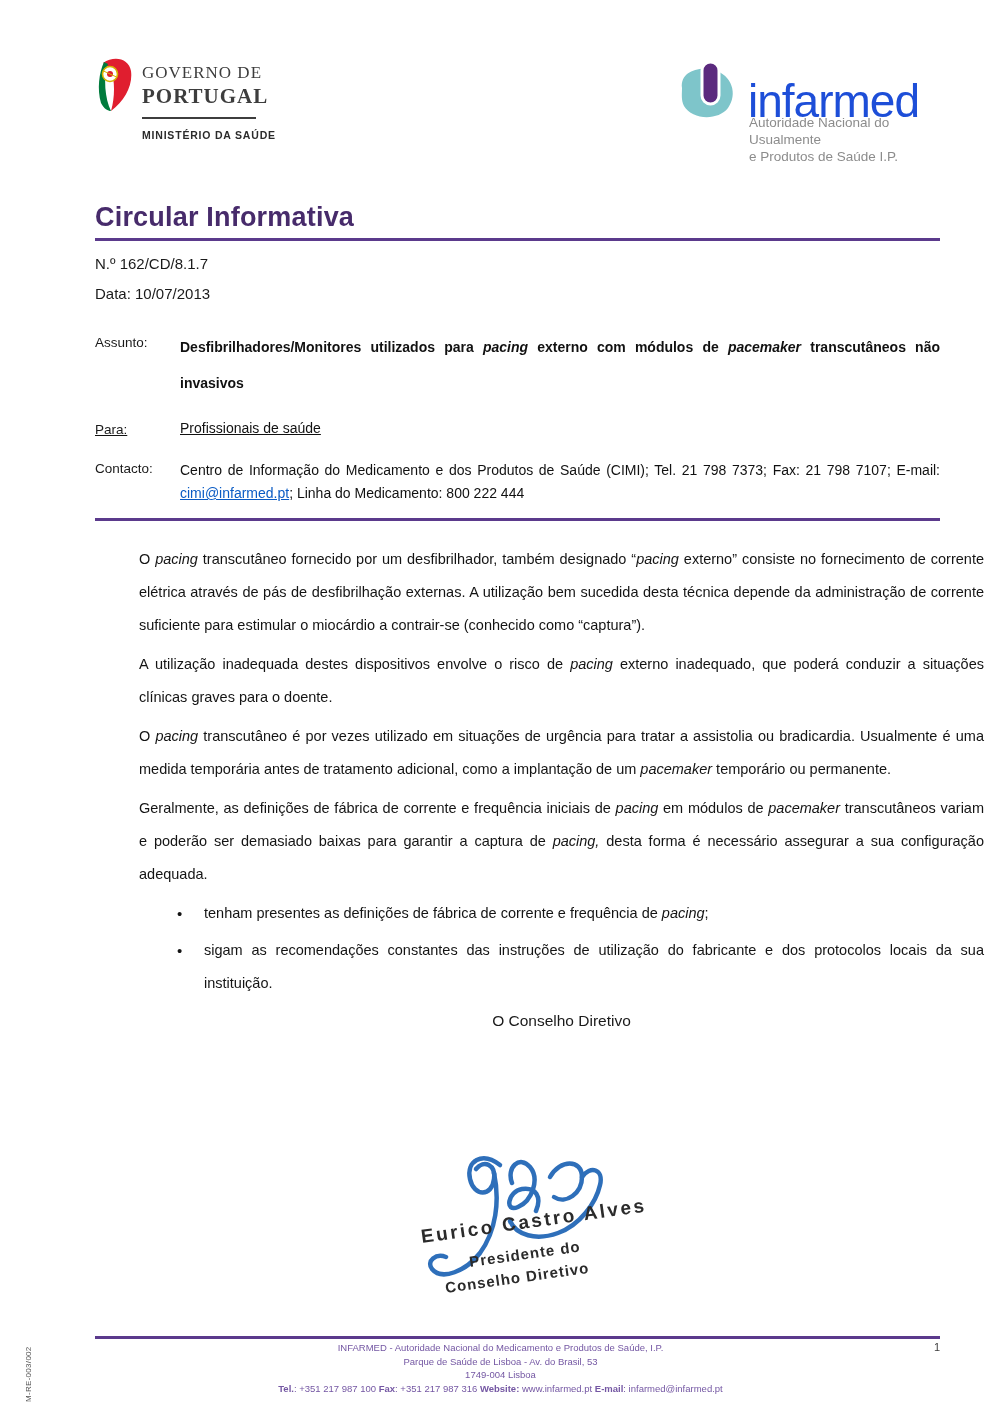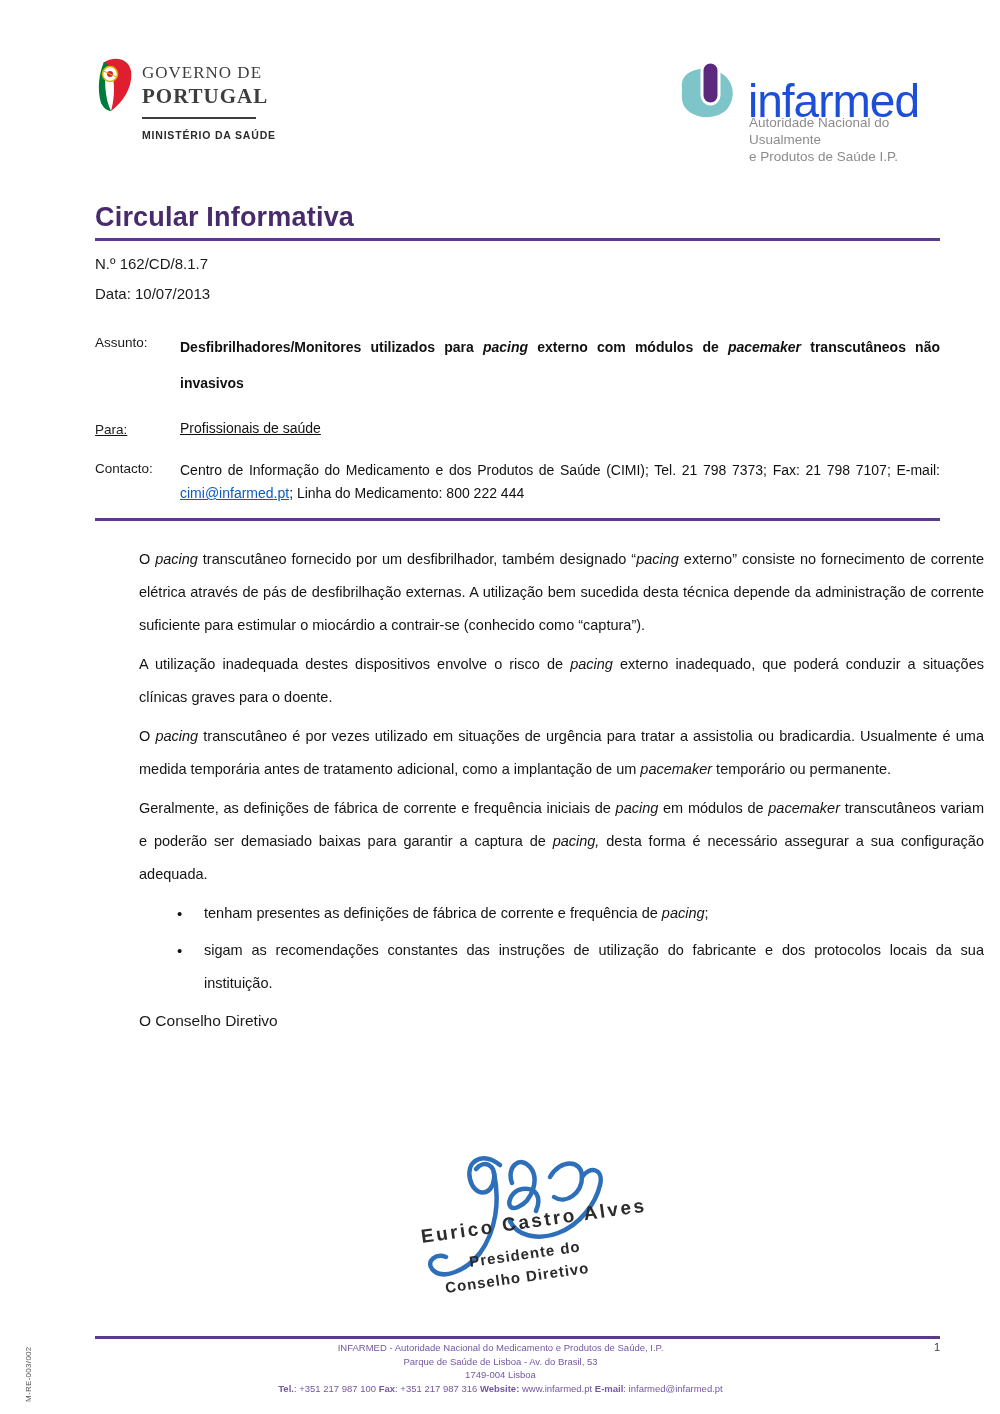--- a/index.html
+++ b/index.html
@@ -43,21 +43,21 @@
   .bd { font-weight:bold; }
   .lnk { color:#0a5bc4; text-decoration:underline; cursor:pointer; }
 
   
   .body-text { position:absolute; left:95px; top:543px; width:845px; font-size:14.5px; color:#141414;margin-left:44px; }
   .bp { line-height:33px; text-align:justify; margin:0 0 6px 0; }
   .intro-line { line-height:33px; margin:0; }
   .bullets { list-style:none; margin:2px 0 0 0; padding:0; }
   .bullets li { position:relative; padding-left:65px; line-height:33px; text-align:justify; margin-bottom:4px; }
   .bullets li::before { content:"\2022"; position:absolute; left:38px; top:0; font-size:15px; }
-  .closing { margin-top:12px; font-size:15.5px; color:#1a1a1a; }
+  .closing { text-align:center; margin-top:12px; font-size:15.5px; color:#1a1a1a; }
 
   
   .signature { position:absolute; left:408px; top:1143px; width:260px; height:160px; }
 
   
   .footer-rule { position:absolute; left:95px; top:1336px; width:845px; height:2.5px; background:#5b3a8c; }
   .footer-text { position:absolute; left:163px; top:1341px; width:675px; text-align:center; font-size:9.5px; line-height:13.5px; color:#7457a3; }
   .page-num { position:absolute; left:920px; top:1341px; width:20px; text-align:right; font-size:11px; color:#3d3d3d; }
   .doc-code { position:absolute; left:24px; top:1402px; transform:rotate(-90deg); transform-origin:0 0; font-size:8px; color:#555; letter-spacing:0.3px; white-space:nowrap; }
 </style>

